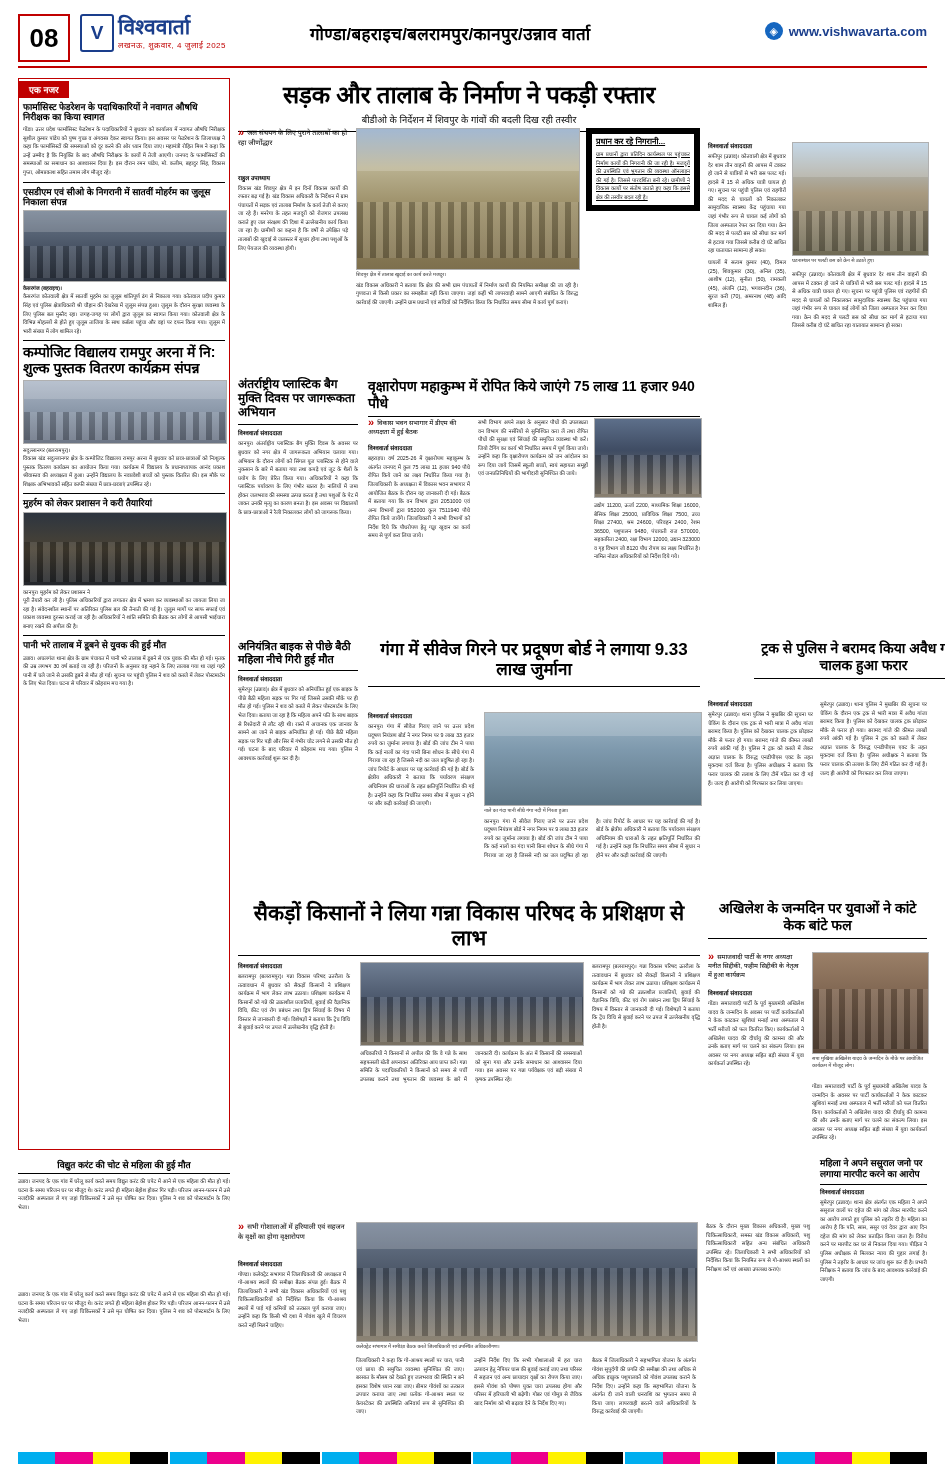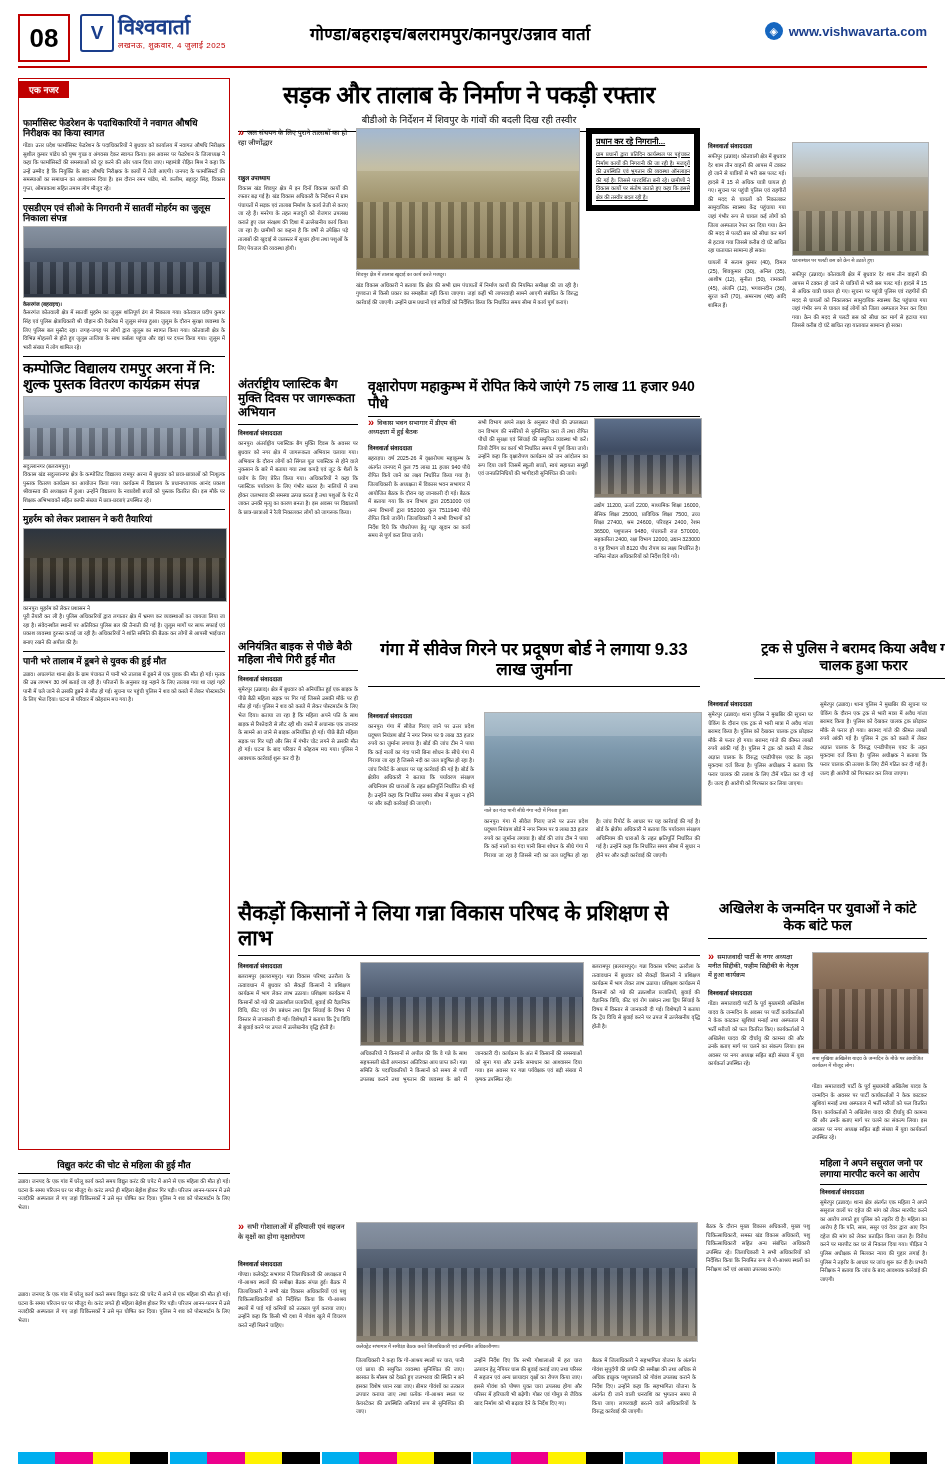--- a/index.html
+++ b/index.html
@@ -67,21 +67,21 @@
       </div>
     </div>
     <div class="edition">गोण्डा/बहराइच/बलरामपुर/कानपुर/उन्नाव वार्ता</div>
     <div class="weburl">
       <div class="globe">◈</div>
       <span>www.vishwavarta.com</span>
     </div>
   </div>
 
   <div class="col leftbox" style="left:18px;top:78px;width:212px;height:1072px;padding:4px;box-sizing:border-box;">
-    <div style="margin:-4px 0 20px -4px;"><span class="redtag">एक नजर</span></div>
+    <div style="margin:-4px 0 4px -4px;"><span class="redtag">एक नजर</span></div>
 
     <div>
       <div class="hl" style="font-size:9px;margin-bottom:3px;">फार्मासिस्ट फेडरेशन के पदाधिकारियों ने नवागत औषधि निरीक्षक का किया स्वागत</div>
       <div class="body">गोंडा। उत्तर प्रदेश फार्मासिस्ट फेडरेशन के पदाधिकारियों ने बुधवार को कार्यालय में नवागत औषधि निरीक्षक सुशील कुमार पांडेय को पुष्प गुच्छ व अंगवस्त्र देकर स्वागत किया। इस अवसर पर फेडरेशन के जिलाध्यक्ष ने कहा कि फार्मासिस्टों की समस्याओं को दूर करने की ओर ध्यान दिया जाए। महामंत्री रोहित मिश्र ने कहा कि उन्हें उम्मीद है कि नियुक्ति के बाद औषधि निरीक्षक के कार्यों में तेजी आएगी। जनपद के फार्मासिस्टों की समस्याओं का समाधान का आश्वासन दिया है। इस दौरान रमन पांडेय, मो. कलीम, बहादुर सिंह, विकास गुप्ता, ओमप्रकाश सहित तमाम लोग मौजूद रहे।</div>
     </div>
     <div class="rule" style="margin:5px 0 4px;"></div>
 
     <div>
       <div class="hl" style="font-size:9px;margin-bottom:3px;">एसडीएम एवं सीओ के निगरानी में सातवीं मोहर्रम का जुलूस निकाला संपन्न</div>
       <div class="photo ph-police" style="width:100%;height:70px;margin-bottom:2px;">
@@ -205,21 +205,21 @@
     <div class="rule" style="margin:5px 0 4px;"></div>
   </div>
   <div class="col" style="left:708px;top:700px;width:105px;">
     <div class="byline">विश्ववार्ता संवाददाता</div>
     <div class="body">सुमेरपुर (उन्नाव)। थाना पुलिस ने मुखबिर की सूचना पर चेकिंग के दौरान एक ट्रक से भारी मात्रा में अवैध गांजा बरामद किया है। पुलिस को देखकर चालक ट्रक छोड़कर मौके से फरार हो गया। बरामद गांजे की कीमत लाखों रुपये आंकी गई है। पुलिस ने ट्रक को कब्जे में लेकर अज्ञात चालक के विरुद्ध एनडीपीएस एक्ट के तहत मुकदमा दर्ज किया है। पुलिस अधीक्षक ने बताया कि फरार चालक की तलाश के लिए टीमें गठित कर दी गई हैं। जल्द ही आरोपी को गिरफ्तार कर लिया जाएगा।</div>
   </div>
   <div class="col" style="left:820px;top:700px;width:107px;">
     <div class="body">सुमेरपुर (उन्नाव)। थाना पुलिस ने मुखबिर की सूचना पर चेकिंग के दौरान एक ट्रक से भारी मात्रा में अवैध गांजा बरामद किया है। पुलिस को देखकर चालक ट्रक छोड़कर मौके से फरार हो गया। बरामद गांजे की कीमत लाखों रुपये आंकी गई है। पुलिस ने ट्रक को कब्जे में लेकर अज्ञात चालक के विरुद्ध एनडीपीएस एक्ट के तहत मुकदमा दर्ज किया है। पुलिस अधीक्षक ने बताया कि फरार चालक की तलाश के लिए टीमें गठित कर दी गई हैं। जल्द ही आरोपी को गिरफ्तार कर लिया जाएगा।</div>
   </div>
 
-  <div class="col" style="left:238px;top:640px;width:120px;">
+  <div class="col" style="left:238px;top:640px;width:120px;font-family:Liberation Serif, serif;">
     <div class="hl" style="font-size:11px;line-height:1.15;">अनियंत्रित बाइक से पीछे बैठी महिला नीचे गिरी हुई मौत</div>
     <div class="rule" style="margin:5px 0 4px;"></div>
     <div class="byline">विश्ववार्ता संवाददाता</div>
     <div class="body">सुमेरपुर (उन्नाव)। क्षेत्र में बुधवार को अनियंत्रित हुई एक बाइक के पीछे बैठी महिला सड़क पर गिर गई जिससे उसकी मौके पर ही मौत हो गई। पुलिस ने शव को कब्जे में लेकर पोस्टमार्टम के लिए भेज दिया। बताया जा रहा है कि महिला अपने पति के साथ बाइक से रिश्तेदारी से लौट रही थी। रास्ते में अचानक एक जानवर के सामने आ जाने से बाइक अनियंत्रित हो गई। पीछे बैठी महिला सड़क पर गिर पड़ी और सिर में गंभीर चोट लगने से उसकी मौत हो गई। घटना के बाद परिवार में कोहराम मच गया। पुलिस ने आवश्यक कार्रवाई शुरू कर दी है।</div>
   </div>
 
   <div class="col" style="left:368px;top:640px;width:332px;">
     <div class="hl" style="font-size:17px;text-align:center;line-height:1.2;">गंगा में सीवेज गिरने पर प्रदूषण बोर्ड ने लगाया 9.33 लाख जुर्माना</div>
     <div class="rule" style="margin:5px 0 4px;"></div>
   </div>
@@ -229,21 +229,21 @@
   </div>
   <div class="col" style="left:484px;top:712px;width:216px;">
     <div class="photo ph-river" style="width:100%;height:92px;">
       <div class="sky" style="height:25%;"></div>
     </div>
     <div class="cap">नाले का गंदा पानी सीधे गंगा नदी में गिरता हुआ।</div>
     <div class="body" style="margin-top:3px;column-count:2;column-gap:8px;">कानपुर। गंगा में सीवेज गिराए जाने पर उत्तर प्रदेश प्रदूषण नियंत्रण बोर्ड ने नगर निगम पर 9 लाख 33 हजार रुपये का जुर्माना लगाया है। बोर्ड की जांच टीम ने पाया कि कई नालों का गंदा पानी बिना शोधन के सीधे गंगा में गिराया जा रहा है जिससे नदी का जल प्रदूषित हो रहा है। जांच रिपोर्ट के आधार पर यह कार्रवाई की गई है। बोर्ड के क्षेत्रीय अधिकारी ने बताया कि पर्यावरण संरक्षण अधिनियम की धाराओं के तहत क्षतिपूर्ति निर्धारित की गई है। उन्होंने कहा कि निर्धारित समय सीमा में सुधार न होने पर और कड़ी कार्रवाई की जाएगी।</div>
   </div>
 
   <div class="col" style="left:238px;top:900px;width:462px;">
-    <div class="hl" style="font-size:21px;text-align:left;line-height:1.2;">सैकड़ों किसानों ने लिया गन्ना विकास परिषद के प्रशिक्षण से लाभ</div>
+    <div class="hl" style="font-size:21px;text-align:center;line-height:1.2;">सैकड़ों किसानों ने लिया गन्ना विकास परिषद के प्रशिक्षण से लाभ</div>
     <div class="rule" style="margin:5px 0 4px;"></div>
   </div>
   <div class="col" style="left:238px;top:962px;width:112px;">
     <div class="byline">विश्ववार्ता संवाददाता</div>
     <div class="body">बलरामपुर (बलरामपुर)। गन्ना विकास परिषद उतरौला के तत्वावधान में बुधवार को सैकड़ों किसानों ने प्रशिक्षण कार्यक्रम में भाग लेकर लाभ उठाया। प्रशिक्षण कार्यक्रम में किसानों को गन्ने की उन्नतशील प्रजातियों, बुवाई की वैज्ञानिक विधि, कीट एवं रोग प्रबंधन तथा ड्रिप सिंचाई के विषय में विस्तार से जानकारी दी गई। विशेषज्ञों ने बताया कि ट्रेंच विधि से बुवाई करने पर उपज में उल्लेखनीय वृद्धि होती है।</div>
   </div>
   <div class="col" style="left:360px;top:962px;width:222px;">
     <div class="photo ph-hall" style="width:100%;height:82px;">
       <div class="people" style="height:55%;"></div>
     </div>

